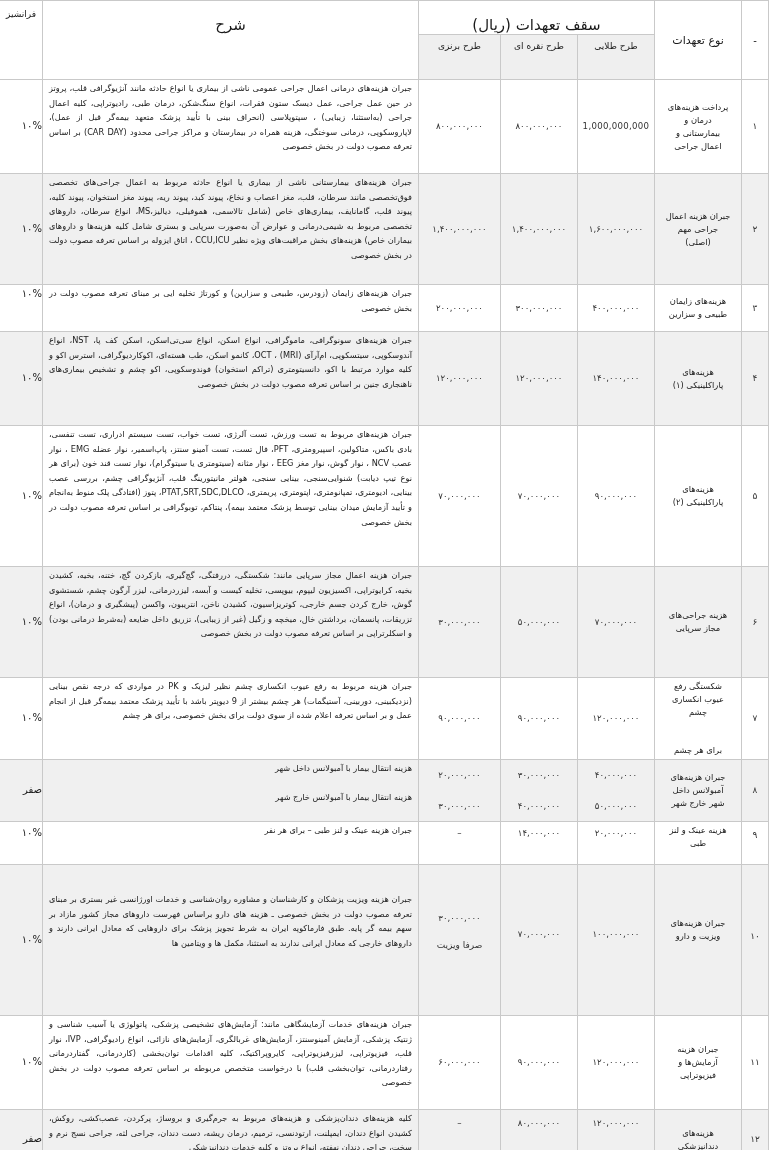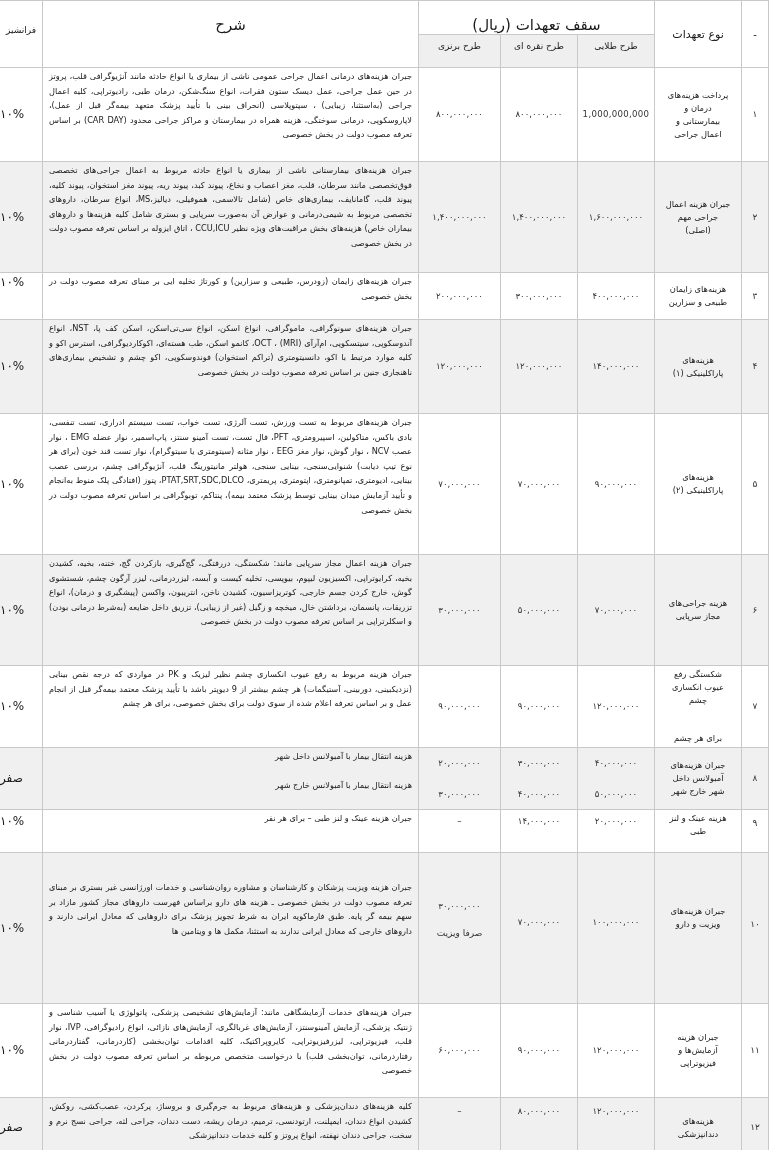--- a/index.html
+++ b/index.html
@@ -9,33 +9,33 @@
   td, th { border: 1px solid #c9c9c9; vertical-align: middle; font-weight: normal; }
   col.c-idx { width: 27px; }
   col.c-type { width: 87px; }
   col.c-gold { width: 77px; }
   col.c-silver { width: 77px; }
   col.c-bronze { width: 82px; }
   col.c-desc { width: 376px; }
   col.c-fr { width: 43px; }
 
   .hdr-row1 td { height: 32px; }
-  .hdr-row2 td { height: 33px; }
+  .hdr-row2 td { height: 45px; }
   .hdr td { font-size: 10px; text-align: center; }
   .hdr .sub { background: #efefef; vertical-align: top; padding-top: 6px; font-size: 9px; }
   .hdr .type-h { font-size: 11px; }
   .hdr .cap { vertical-align: top; padding-top: 15px; font-size: 15px; }
 
   .row td { font-size: 8.2px; line-height: 14.6px; }
   .row.alt td { background: #f0f0f0; }
   .row .idx { text-align: center; font-size: 9px; color: #333; }
   .row .type { text-align: center; font-size: 8.3px; line-height: 13px; padding: 2px 10px; }
   .row .amt { text-align: center; font-size: 8.6px; letter-spacing: 0.3px; color: #333; }
   .row .desc { text-align: justify; padding: 0 6px 0 6px; vertical-align: top; padding-top: 1px; }
-  .row .fr { text-align: left; font-size: 12px; }
+  .row .fr { text-align: right; font-size: 10px; }
   .amt .line2 { display: block; margin-top: 16px; }
   .amt .sub2 { display: block; margin-top: 12px; font-size: 9px; }
   .desc .p2 { display: block; margin-top: 14px; }
   .type .gap { display: block; margin-top: 25px; }
 </style>
 </head>
 <body>
 
 <table>
   <colgroup>
@@ -46,21 +46,21 @@
       <col class="c-bronze">
       <col class="c-desc">
       <col class="c-fr">
   </colgroup>
   <thead class="hdr">
     <tr class="hdr-row1">
       <td rowspan="2">-</td>
       <td rowspan="2" class="type-h">نوع تعهدات</td>
       <td colspan="3" class="cap">سقف تعهدات (ریال)</td>
       <td rowspan="2" class="cap">شرح</td>
-      <td rowspan="2" class="cap" style="padding-top:24px;font-size:9px;">فرانشیز</td>
+      <td rowspan="2" class="cap" style="padding-top:8px;font-size:9px;">فرانشیز</td>
     </tr>
     <tr class="hdr-row2">
       <td class="sub">طرح طلایی</td>
       <td class="sub">طرح نقره ای</td>
       <td class="sub">طرح برنزی</td>
     </tr>
   </thead>
   <tbody>
 
     <tr class="row" style="height:94px">

